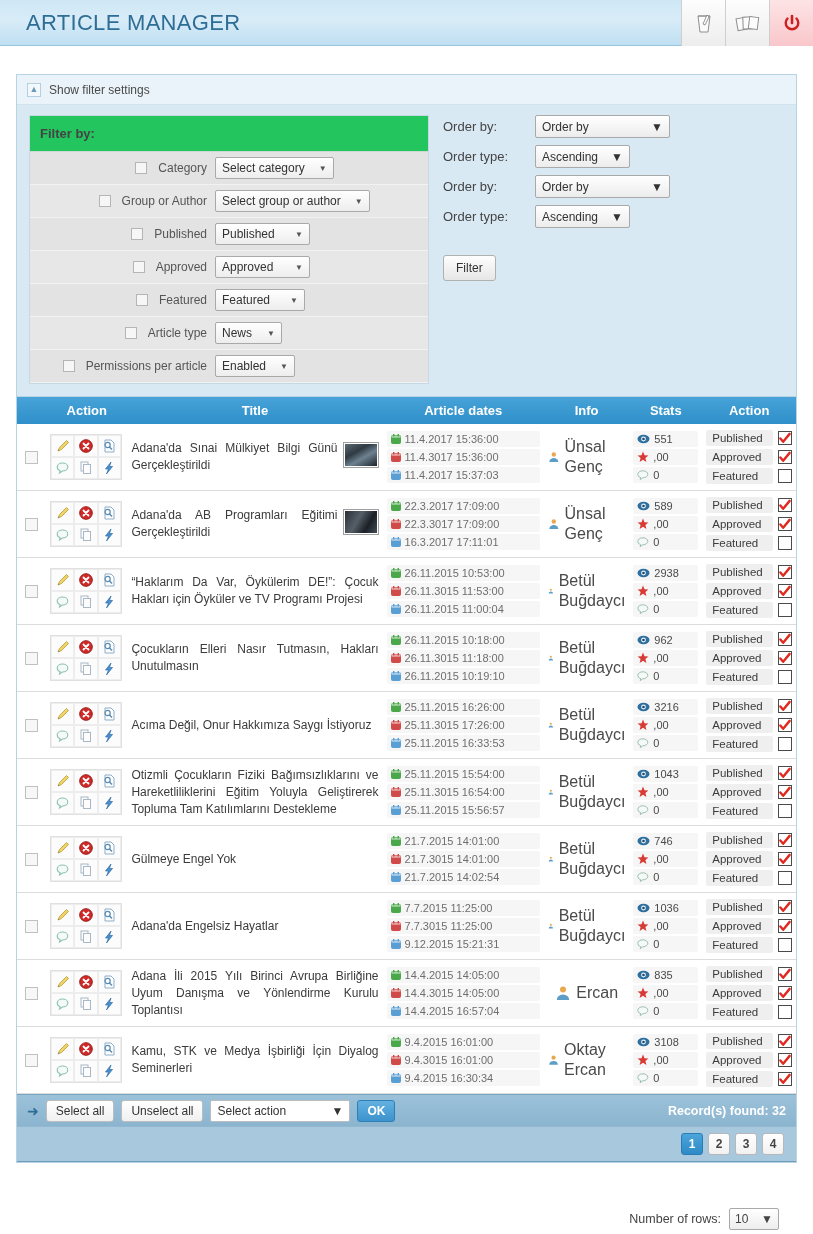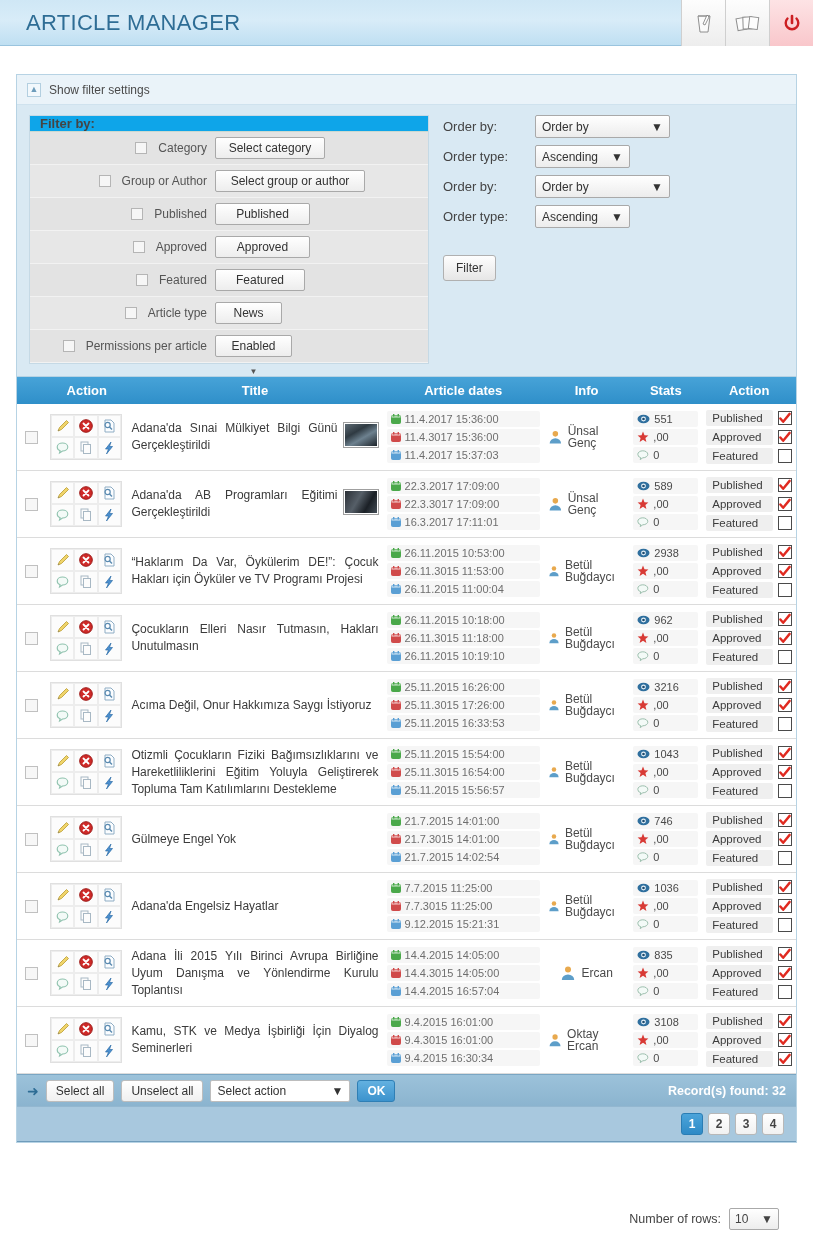--- a/index.html
+++ b/index.html
@@ -49,40 +49,40 @@
   .collapse-ico {
     width:14px; height:14px; border:1px solid #b3cfe0; background:#f2f8fc;
     display:flex; align-items:center; justify-content:center;
     color:#6d9cbb; font-size:9px; line-height:1;
   }
 
   
   .filterbody { display:flex; background:#d9e9f3; padding:10px 12px 12px 12px; gap:0; }
   .filter-left { width:400px; border:1px solid #c5d9e5; background:#e6e6e6; }
   .filter-head {
-    background:#0ea5e9; padding:0 10px; font-weight:bold; font-size:13px; color:#444;
+    background:#22c55e; padding:10px 10px; font-weight:bold; font-size:13px; color:#444;
     border-bottom:1px solid #cbd9d0;
   }
   .frow {
     display:flex; align-items:center; justify-content:flex-end;
     padding:5px 8px 5px 0; gap:8px;
     border-bottom:1px solid #f2f2f2; background:#e7e7e7;
   }
   .frow:nth-child(odd){ background:#e3e3e3; }
   .frow label { color:#555; font-size:12px; }
   .fcheck {
     width:12px; height:12px; border:1px solid #b5b5b5; background:#f6f6f6;
     display:inline-block; margin-right:3px; vertical-align:middle;
   }
   .fsel {
     background: linear-gradient(to bottom,#ffffff,#ededed);
     border:1px solid #a9a9a9; border-radius:2px;
     padding:3px 6px; font-size:12px; color:#333;
     display:flex; align-items:center; justify-content:space-between; gap:14px;
-    min-width:95px; height:22px;flex-direction:column;
+    min-width:95px; height:22px;
   }
   .fsel .arw { font-size:8px; color:#555; }
   .fgroup { width:205px; display:flex; }
 
   .filter-right { flex:1; padding-left:14px; }
   .orow { display:flex; align-items:center; gap:8px; margin-bottom:7px; }
   .orow .olabel { font-size:13px; color:#444; width:84px; }
   .osel {
     background: linear-gradient(to bottom,#ffffff,#ececec);
     border:1px solid #a9a9a9; border-radius:2px;
@@ -133,21 +133,21 @@
   .thumb-inner.b{ background: linear-gradient(120deg,#2a2f36 0%, #565f68 40%, #1b2026 70%, #434c55 100%); }
 
   .dates { display:flex; flex-direction:column; gap:2px; }
   .dateline {
     background:#f6f6f6; border-radius:2px; padding:2px 4px;
     font-size:11px; color:#6e6e6e; display:flex; align-items:center; gap:4px;
     white-space:nowrap;
   }
 
   .info { display:flex; align-items:center; gap:5px; justify-content:center; }
-  .info-name { font-size:12px; color:#4a4a4a; line-height:12px; }
+  .info-name { font-size:16px; color:#4a4a4a; line-height:20px; }
 
   .stats { display:flex; flex-direction:column; gap:2px; }
   .statline {
     background:#f6f6f6; border-radius:2px; padding:2px 4px;
     font-size:11px; color:#4a4a4a; display:flex; align-items:center; gap:4px;
   }
 
   .flags { display:flex; flex-direction:column; gap:3px; }
   .flagrow { display:flex; align-items:center; gap:5px; justify-content:space-between; }
   .flaglabel { background:#efefef; border-radius:2px; padding:2px 6px; font-size:11.5px;

